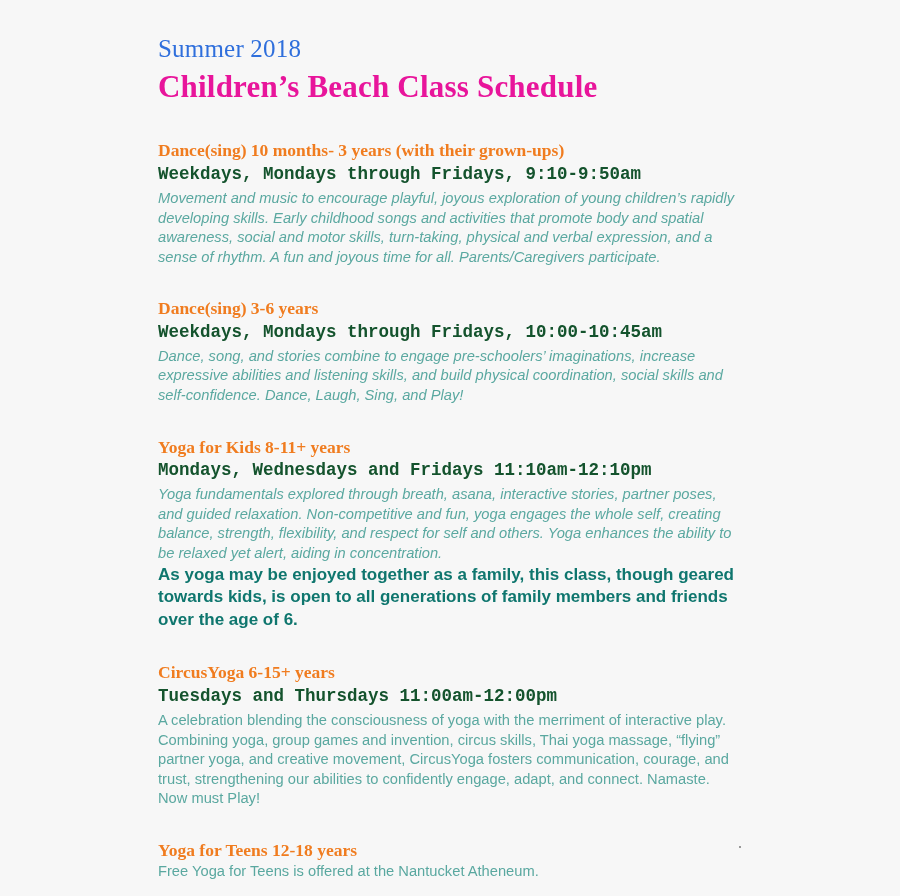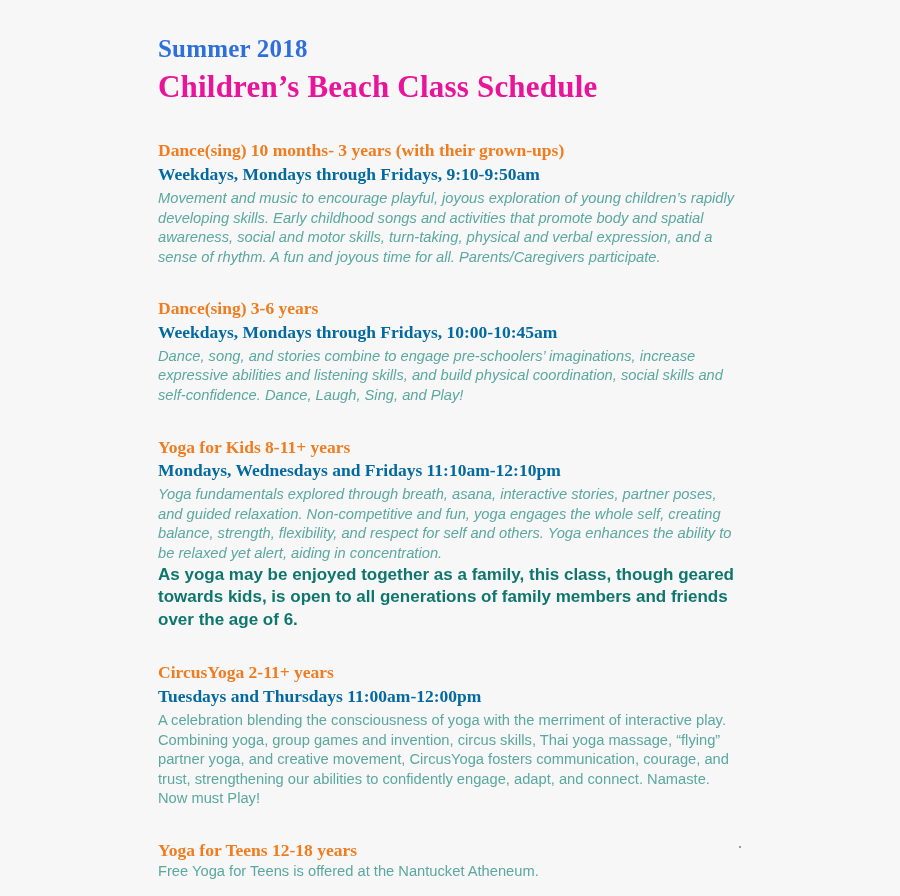--- a/index.html
+++ b/index.html
@@ -15,21 +15,21 @@
   }
   .page {
     position: relative;
     width: 900px;
     height: 896px;
     box-sizing: border-box;
     padding: 34px 160px 0 158px;
   }
   .season {
     font-family: "Liberation Serif", serif;
-    font-weight: bold;
+    font-weight: normal;
     font-size: 25px;
     color: #2f6fdc;
     letter-spacing: 0.2px;
     margin: 0 0 4px 0;
     line-height: 1.2;
   }
   .main-title {
     font-family: "Liberation Serif", serif;
     font-weight: bold;
     font-size: 31px;
@@ -43,24 +43,24 @@
   }
   .class-title {
     font-family: "Liberation Serif", serif;
     font-weight: bold;
     font-size: 17.5px;
     color: #f07c1f;
     margin: 0 0 1px 0;
     line-height: 1.28;
   }
   .class-time {
-    font-family: Liberation Serif, serif;
+    font-family: Liberation Mono, monospace;
     font-weight: bold;
     font-size: 17.5px;
-    color: #0369a1;
+    color: #14532d;
     margin: 0 0 4px 0;
     line-height: 1.28;
   }
   .class-desc {
     font-family: "Liberation Sans", sans-serif;
     font-size: 14.7px;
     color: #5aa8a0;
     line-height: 1.33;
     margin: 0;
     text-align: left;
@@ -107,21 +107,21 @@
   </div>
 
   <div class="class-block">
     <div class="class-title">Yoga for Kids  8-11+ years</div>
     <div class="class-time">Mondays, Wednesdays and Fridays 11:10am-12:10pm</div>
     <p class="class-desc w-wide">Yoga fundamentals explored through breath, asana, interactive stories, partner poses, and guided relaxation. Non-competitive and fun, yoga engages the whole self, creating balance, strength, flexibility, and respect for self and others. Yoga enhances the ability to be relaxed yet alert, aiding in concentration.</p>
     <p class="class-note w-narrow">As yoga may be enjoyed together as a family, this class, though geared towards kids, is open to all generations of family members and friends over the age of 6.</p>
   </div>
 
   <div class="class-block">
-    <div class="class-title">CircusYoga 2-11+ years</div>
+    <div class="class-title">CircusYoga 6-15+ years</div>
     <div class="class-time">Tuesdays and Thursdays 11:00am-12:00pm</div>
     <p class="class-desc w-mid">A celebration blending the consciousness of yoga with the merriment of interactive play. Combining  yoga, group games and invention, circus skills, Thai yoga massage, “flying” partner yoga, and creative movement, CircusYoga fosters communication, courage, and trust, strengthening our abilities to confidently engage, adapt, and connect. Namaste. Now must Play!</p>
   </div>
 
   <div class="class-block">
     <div class="class-title">Yoga for Teens 12-18 years</div>
     <p class="class-desc w-last">Free Yoga for Teens is offered at the Nantucket Atheneum.</p>
   </div>
 
   <div class="dot"></div>

